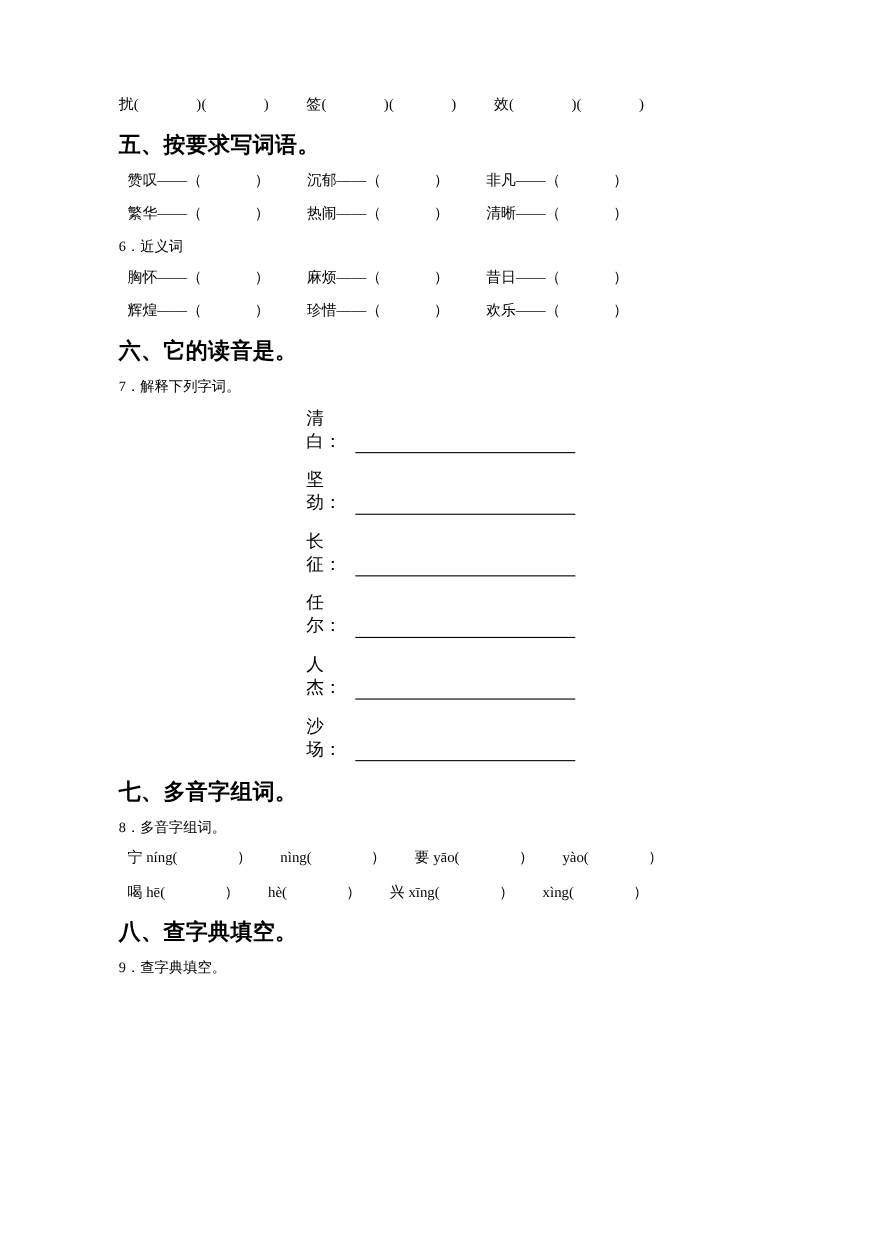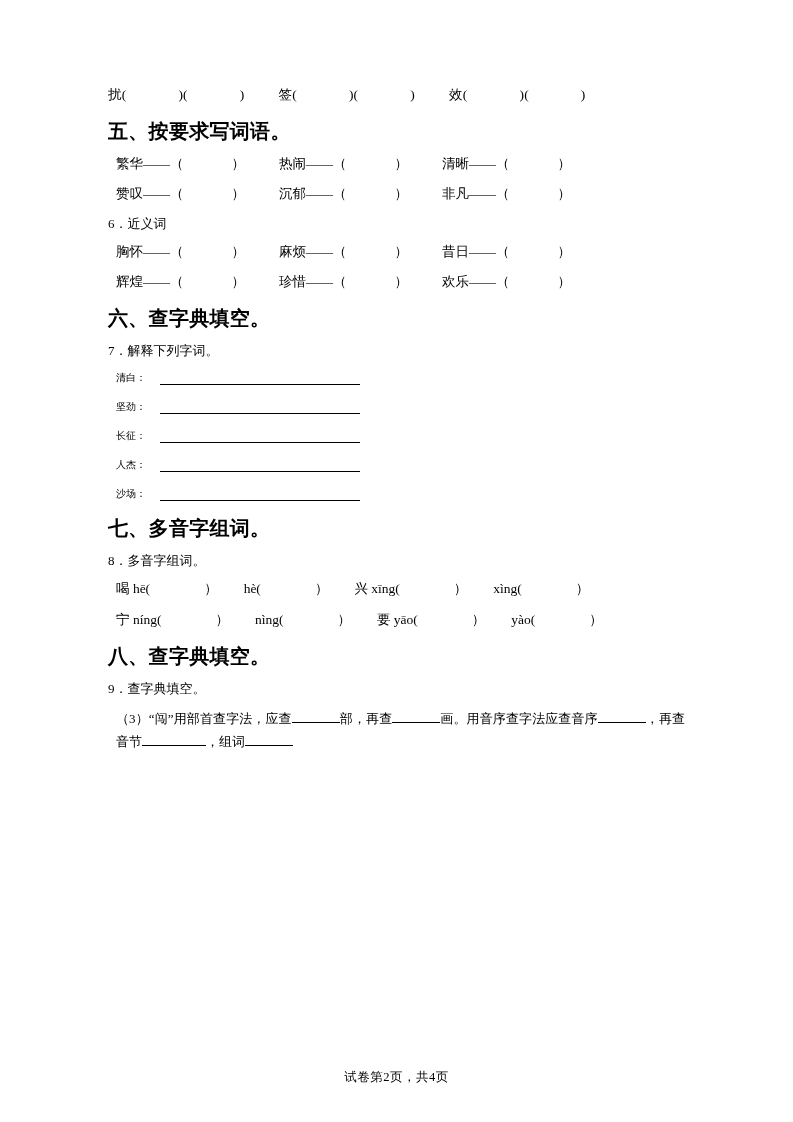--- a/index.html
+++ b/index.html
@@ -48,25 +48,26 @@
     font-size: 13.5px;
     margin: 0 0 12px 0;
     padding-left: 8px;
     white-space: nowrap;
   }
   .word-item { display: inline-block; }
   .paren-gap { display: inline-block; width: 48px; }
   .word-gap { display: inline-block; width: 34px; }
 
   .def-row {
-    font-size: 10px;
+    font-size: 16px;
     margin: 0 0 14px 0;
     padding-left: 8px;
     display: flex;
     align-items: flex-end;
+    justify-content: center;
   }
   .def-label { width: 44px; flex: none; }
   .def-line {
     display: inline-block;
     width: 200px;
     border-bottom: 1px solid #000;
     height: 14px;
   }
 
   .poly-row {
@@ -105,87 +106,87 @@
 <div class="page">
 
   <div class="row-fill">
     <span>扰</span>(<span class="blank-sm"></span>)(<span class="blank-sm"></span>)<span class="word-gap"></span><span>签</span>(<span class="blank-sm"></span>)(<span class="blank-sm"></span>)<span class="word-gap"></span><span>效</span>(<span class="blank-sm"></span>)(<span class="blank-sm"></span>)
   </div>
 
   <div class="section-head">五、按要求写词语。</div>
 
 
   <div class="word-row">
-    <span class="word-item">繁华——（</span><span class="paren-gap"></span>）<span class="word-gap"></span><span class="word-item">热闹——（</span><span class="paren-gap"></span>）<span class="word-gap"></span><span class="word-item">清晰——（</span><span class="paren-gap"></span>）
+    <span class="word-item">赞叹——（</span><span class="paren-gap"></span>）<span class="word-gap"></span><span class="word-item">沉郁——（</span><span class="paren-gap"></span>）<span class="word-gap"></span><span class="word-item">非凡——（</span><span class="paren-gap"></span>）
   </div>
 
   <div class="word-row">
-    <span class="word-item">赞叹——（</span><span class="paren-gap"></span>）<span class="word-gap"></span><span class="word-item">沉郁——（</span><span class="paren-gap"></span>）<span class="word-gap"></span><span class="word-item">非凡——（</span><span class="paren-gap"></span>）
+    <span class="word-item">繁华——（</span><span class="paren-gap"></span>）<span class="word-gap"></span><span class="word-item">热闹——（</span><span class="paren-gap"></span>）<span class="word-gap"></span><span class="word-item">清晰——（</span><span class="paren-gap"></span>）
   </div>
 
   <div class="q-line">
     <span class="q-num">6．</span><span>近义词</span>
   </div>
 
   <div class="word-row">
     <span class="word-item">胸怀——（</span><span class="paren-gap"></span>）<span class="word-gap"></span><span class="word-item">麻烦——（</span><span class="paren-gap"></span>）<span class="word-gap"></span><span class="word-item">昔日——（</span><span class="paren-gap"></span>）
   </div>
 
   <div class="word-row">
     <span class="word-item">辉煌——（</span><span class="paren-gap"></span>）<span class="word-gap"></span><span class="word-item">珍惜——（</span><span class="paren-gap"></span>）<span class="word-gap"></span><span class="word-item">欢乐——（</span><span class="paren-gap"></span>）
   </div>
 
-  <div class="section-head">六、查字典填空。</div>
+  <div class="section-head">六、它的读音是。</div>
 
   <div class="q-line">
     <span class="q-num">7．</span><span>解释下列字词。</span>
   </div>
 
   <div class="def-row">
     <span class="def-label">清白：</span>
       <span class="def-line"></span>
   </div>
   <div class="def-row">
     <span class="def-label">坚劲：</span>
       <span class="def-line"></span>
   </div>
   <div class="def-row">
     <span class="def-label">长征：</span>
       <span class="def-line"></span>
   </div>
   <div class="def-row">
+    <span class="def-label">任尔：</span>
+      <span class="def-line"></span>
+  </div>
+  <div class="def-row">
     <span class="def-label">人杰：</span>
       <span class="def-line"></span>
   </div>
   <div class="def-row">
     <span class="def-label">沙场：</span>
       <span class="def-line"></span>
   </div>
 
   <div class="section-head">七、多音字组词。</div>
 
   <div class="q-line">
     <span class="q-num">8．</span><span>多音字组词。</span>
   </div>
 
   <div class="poly-row">
-    <span>喝</span>&nbsp;<span>hē(</span><span class="poly-gap"></span>）<span class="poly-space"></span><span>hè(</span><span class="poly-gap"></span>）<span class="poly-space"></span><span>兴</span>&nbsp;<span>xīng(</span><span class="poly-gap"></span>）<span class="poly-space"></span><span>xìng(</span><span class="poly-gap"></span>）
+    <span>宁</span>&nbsp;<span>níng(</span><span class="poly-gap"></span>）<span class="poly-space"></span><span>nìng(</span><span class="poly-gap"></span>）<span class="poly-space"></span><span>要</span>&nbsp;<span>yāo(</span><span class="poly-gap"></span>）<span class="poly-space"></span><span>yào(</span><span class="poly-gap"></span>）
   </div>
 
   <div class="poly-row">
-    <span>宁</span>&nbsp;<span>níng(</span><span class="poly-gap"></span>）<span class="poly-space"></span><span>nìng(</span><span class="poly-gap"></span>）<span class="poly-space"></span><span>要</span>&nbsp;<span>yāo(</span><span class="poly-gap"></span>）<span class="poly-space"></span><span>yào(</span><span class="poly-gap"></span>）
+    <span>喝</span>&nbsp;<span>hē(</span><span class="poly-gap"></span>）<span class="poly-space"></span><span>hè(</span><span class="poly-gap"></span>）<span class="poly-space"></span><span>兴</span>&nbsp;<span>xīng(</span><span class="poly-gap"></span>）<span class="poly-space"></span><span>xìng(</span><span class="poly-gap"></span>）
   </div>
 
 
   <div class="section-head">八、查字典填空。</div>
 
   <div class="q-line">
     <span class="q-num">9．</span><span>查字典填空。</span>
   </div>
 
 
 
-  <div class="dict-item">
-    <span>（3）“闯”用部首查字法，应查</span><span class="u u48"></span><span>部，再查</span><span class="u u48"></span><span>画。用音序查字法应查音序</span><span class="u u48"></span><span>，再查音节</span><span class="u u64"></span><span>，组词</span><span class="u u48"></span>
-  </div>
 
-  <div class="footer">试卷第2页，共4页</div>
 </div>
 
 </body></html>

